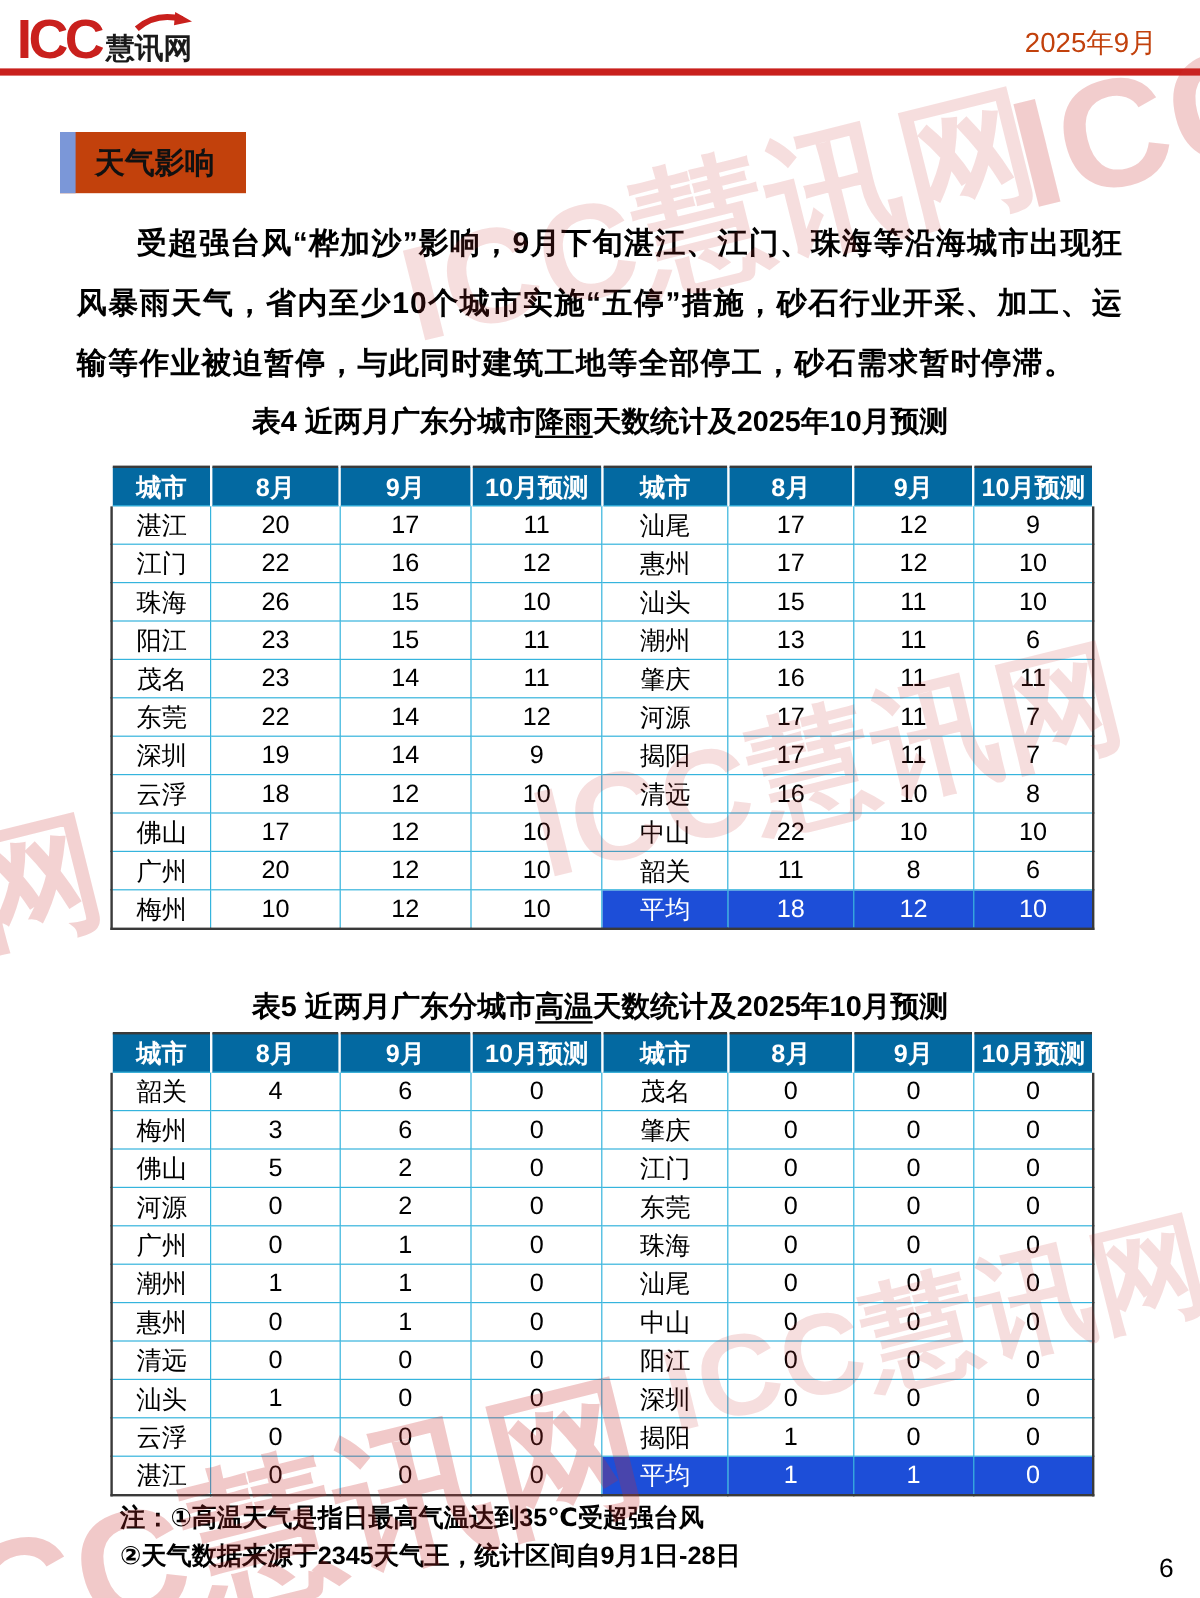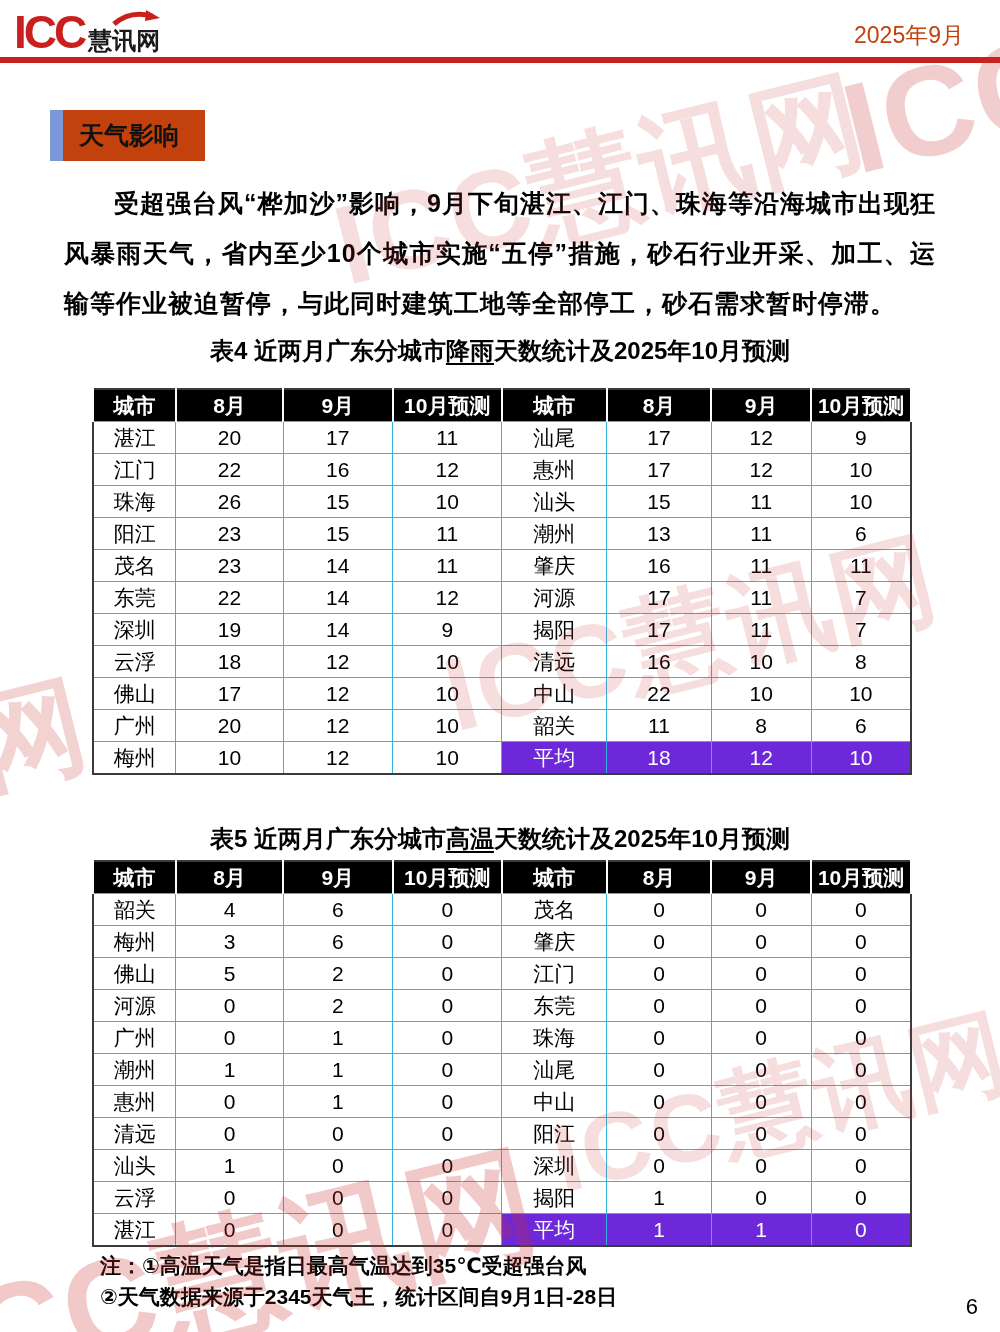--- a/index.html
+++ b/index.html
@@ -34,29 +34,29 @@
   .t4-title{top:335px;}
   .t5-title{top:823px;}
   .u{text-decoration:underline;text-decoration-thickness:2px;text-underline-offset:4px;}
   table.tbl{
     position:absolute;left:92px;width:820px;border-collapse:collapse;table-layout:fixed;
     border:2px solid #3a3a3a;
   }
   .t4{top:388px;}
   .t5{top:860px;}
   .tbl th{
-    background:#000000;color:#fff;font-weight:700;font-size:21px;
+    background:#0369a1;color:#fff;font-weight:700;font-size:21px;
     height:31px;padding:0;border:2px solid #fdfdfd;border-top:none;border-bottom:1.5px solid #35b4dd;
     text-align:center;
   }
   .tbl td{
     border:1.5px solid #35b4dd;font-size:21px;font-weight:400;
     height:31px;padding:0;text-align:center;background:#fff;
   }
-  .tbl td.avg{background:#6d28d9;color:#fff;}
+  .tbl td.avg{background:#1d4ed8;color:#fff;}
   .tbl th:nth-child(1){width:10.1%;}
   .tbl th:nth-child(2){width:13.1%;}
   .tbl th:nth-child(3){width:13.4%;}
   .tbl th:nth-child(4){width:13.4%;}
   .tbl th:nth-child(5){width:12.8%;}
   .tbl th:nth-child(6){width:12.8%;}
   .tbl th:nth-child(7){width:12.2%;}
   .tbl th:nth-child(8){width:12.2%;}
   
   .notes{position:absolute;left:100px;top:1250px;font-size:21px;font-weight:700;line-height:31px;}

